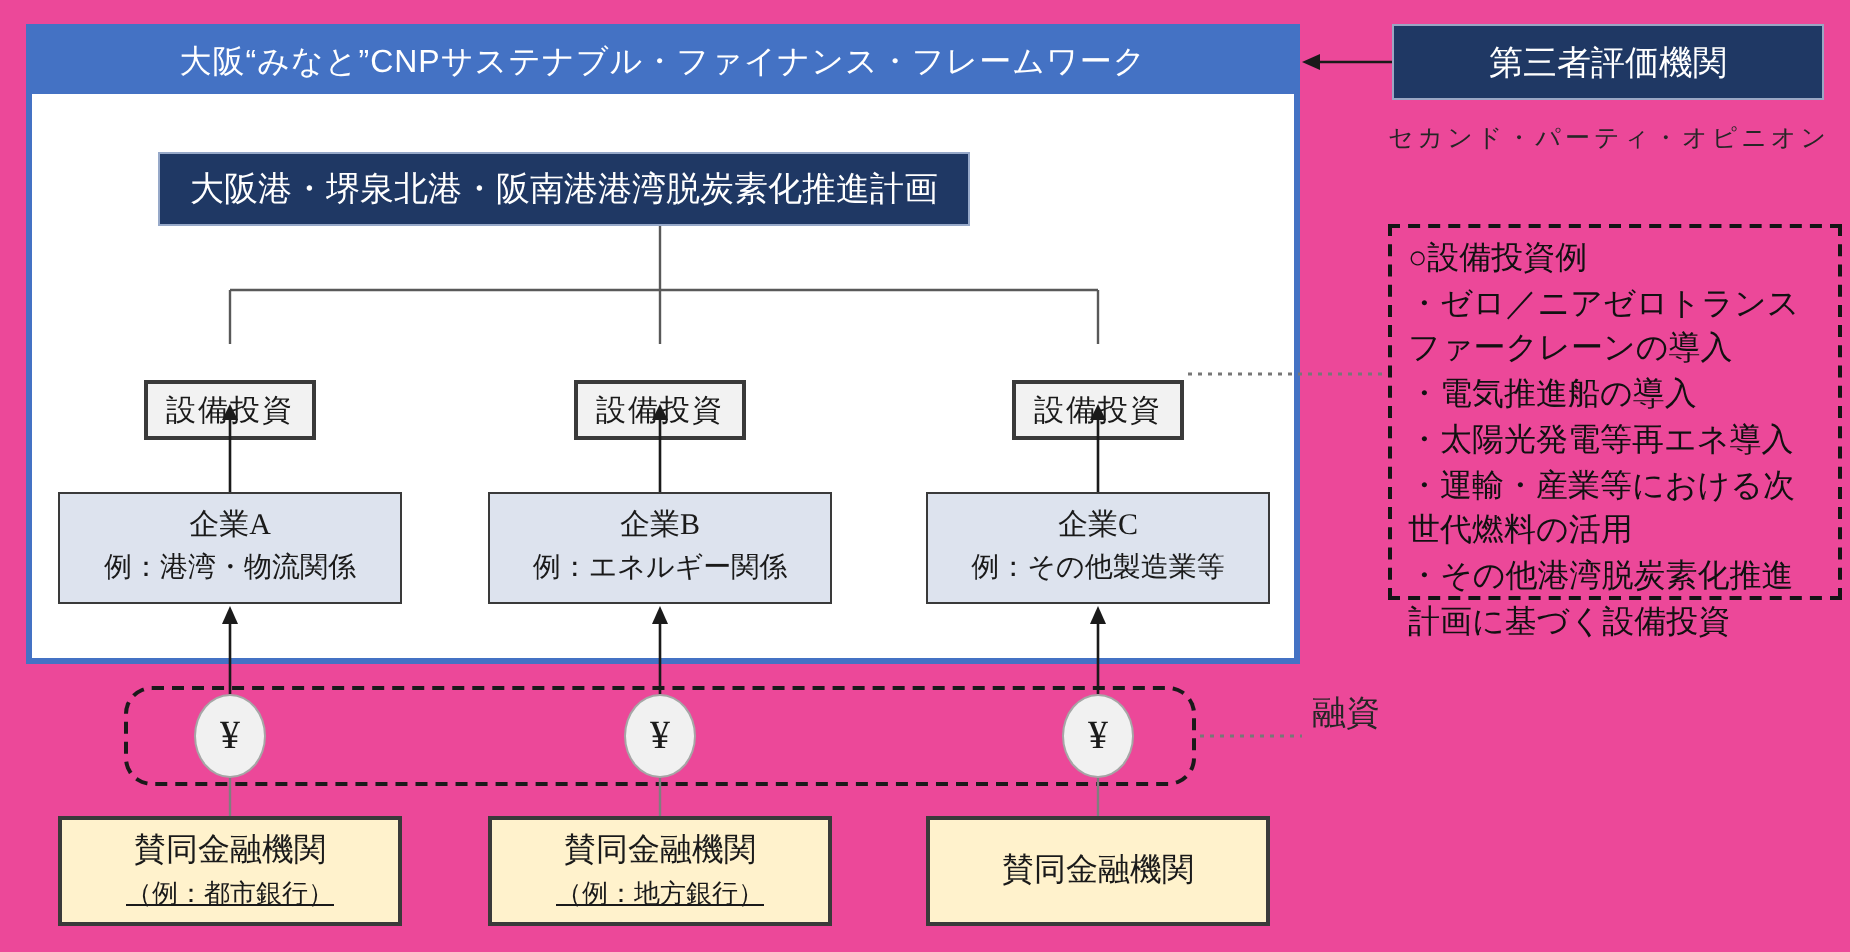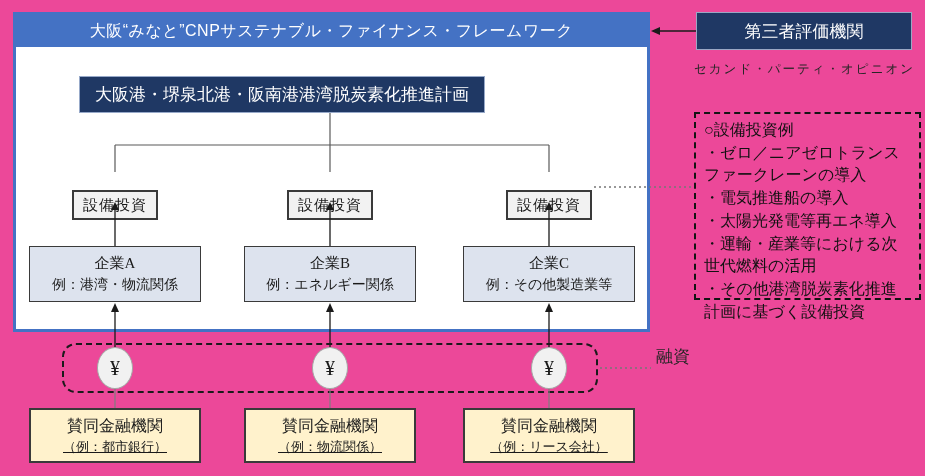--- a/index.html
+++ b/index.html
@@ -204,25 +204,24 @@
   <div class="yen-circle yen-2">¥</div>
   <div class="yen-circle yen-3">¥</div>
   <div class="loan-label">融資</div>
 
   <div class="bank-box bank-1">
     <div class="bank-name">賛同金融機関</div>
     <div class="bank-example">（例：都市銀行）</div>
   </div>
   <div class="bank-box bank-2">
     <div class="bank-name">賛同金融機関</div>
-    <div class="bank-example">（例：物流関係）</div>
+    <div class="bank-example">（例：地方銀行）</div>
   </div>
   <div class="bank-box bank-3">
     <div class="bank-name">賛同金融機関</div>
-    <div class="bank-example">（例：リース会社）</div>
   </div>
 
   <div class="evaluator-box">第三者評価機関</div>
   <div class="evaluator-subtitle">セカンド・パーティ・オピニオン</div>
 
   <div class="examples-box">○設備投資例
 ・ゼロ／ニアゼロトランス
 ファークレーンの導入
 ・電気推進船の導入
 ・太陽光発電等再エネ導入

